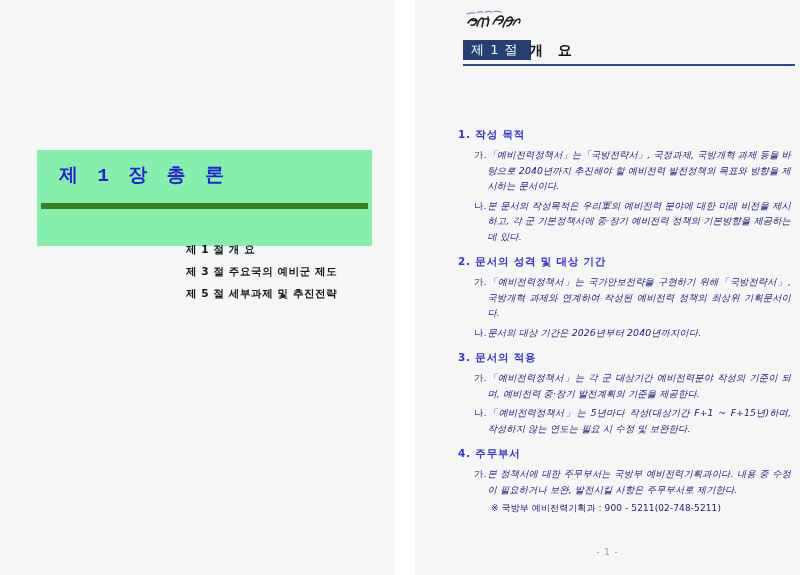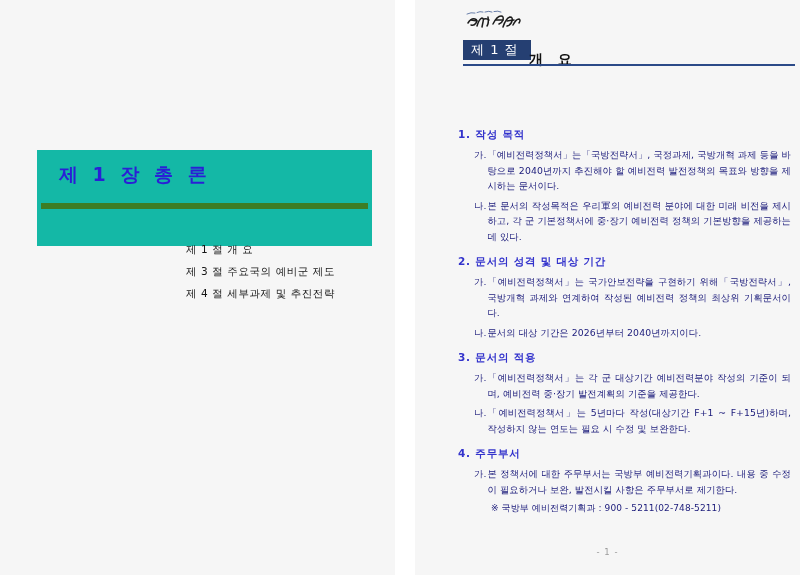--- a/index.html
+++ b/index.html
@@ -33,21 +33,22 @@
   .gutter     { width: 20px; background: #ffffff; height: 575px; }
   .page-right { width: 385px; }
 
   
   .chapter-band {
     position: absolute;
     left: 37px;
     top: 150px;
     width: 335px;
     height: 96px;
-    background: #14b8a6;
+    background: #86efac;
+    font-family: Liberation Mono, monospace;
   }
   .chapter-title {
     position: absolute;
     left: 0;
     top: 12px;
     width: 100%;
     color: #2a1fd6;
     font-size: 19px;
     font-weight: bold;
     letter-spacing: 4px;
@@ -66,21 +67,21 @@
 
   .toc {
     position: absolute;
     left: 186px;
     top: 238px;
     width: 210px;
   }
   .toc-item {
     color: #161616;
     font-size: 10.5px;
-    font-weight: normal;
+    font-weight: bold;
     line-height: 22px;
     white-space: nowrap;
     letter-spacing: 0.6px;
   }
 
   
   .logo {
     position: absolute;
     left: 48px;
     top: 8px;
@@ -106,21 +107,21 @@
     font-size: 13px;
     font-weight: normal;
     padding: 3px 12px 4px 8px;
     letter-spacing: 1px;
     line-height: 1;
     white-space: nowrap;
   }
   .sec-title {
     position: absolute;
     left: 66px;
-    top: 11px;
+    top: 2px;
     color: #111111;
     font-size: 14px;
     font-weight: bold;
     letter-spacing: 5px;
     white-space: nowrap;
   }
   .sec-rule {
     position: absolute;
     left: 0;
     top: 24px;
@@ -160,20 +161,21 @@
   }
   .sub-label {
     flex: 0 0 auto;
     white-space: nowrap;
     margin-right: 1px;
   }
   .sub-text {
     flex: 1 1 auto;
     text-align: justify;
     text-justify: inter-character;
+    font-style: italic;
   }
 
   .note-line {
     color: #1a1a7a;
     font-size: 9px;
     line-height: 15px;
     padding-left: 50px;
     margin-top: 3px;
     white-space: nowrap;
     letter-spacing: 0.1px;
@@ -198,21 +200,21 @@
   <div class="page page-left">
 
     <div class="chapter-band">
       <div class="chapter-title">제 1 장 총   론</div>
       <div class="chapter-rule"></div>
     </div>
 
     <div class="toc">
       <div class="toc-item">제 1 절 개    요</div>
       <div class="toc-item">제 3 절 주요국의 예비군 제도</div>
-      <div class="toc-item">제 4 절 세부과제 및 추진전략</div>
+      <div class="toc-item">제 5 절 세부과제 및 추진전략</div>
     </div>
 
   </div>
 
   <div class="gutter"></div>
 
   <div class="page page-right">
 
     <div class="logo">
       <svg width="66" height="24" viewBox="0 0 66 24" xmlns="http://www.w3.org/2000/svg">

